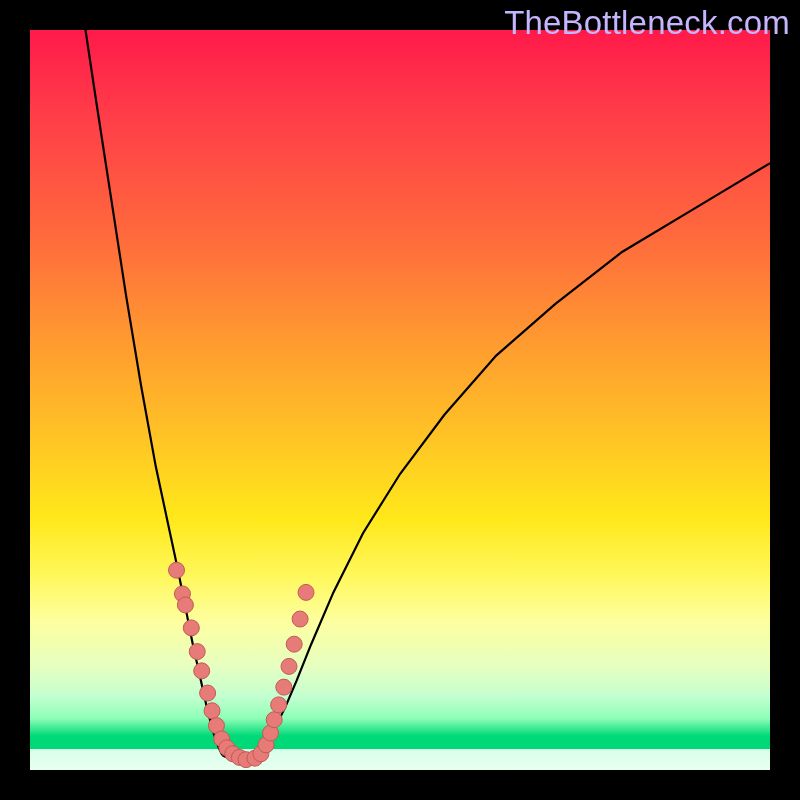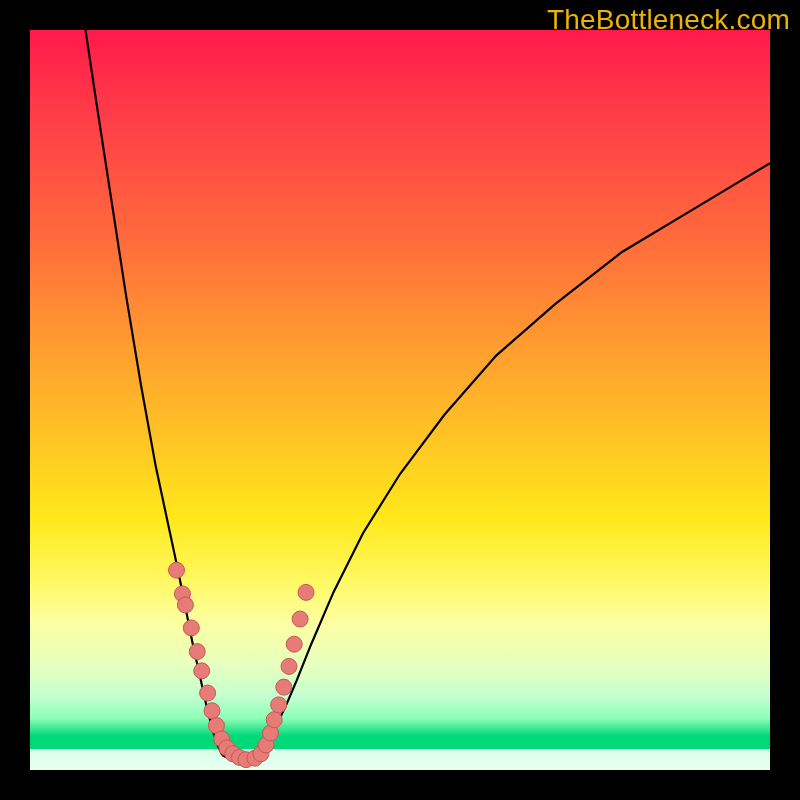--- a/index.html
+++ b/index.html
@@ -51,23 +51,23 @@
     position: absolute;
     inset: 0;
     width: 100%;
     height: 100%;
     overflow: visible;
   }
   .watermark {
     position: absolute;
     top: 4px;
     right: 10px;
-    font-size: 28px;
+    font-size: 33px;
     font-weight: 400;
-    color: #eab308;
+    color: #c4b5fd;
     letter-spacing: 0.2px;
     user-select: none;
   }
 </style>
 </head>
 <body>
 
 <div class="frame">
   <div class="plot">
     <div class="gradient"></div>

